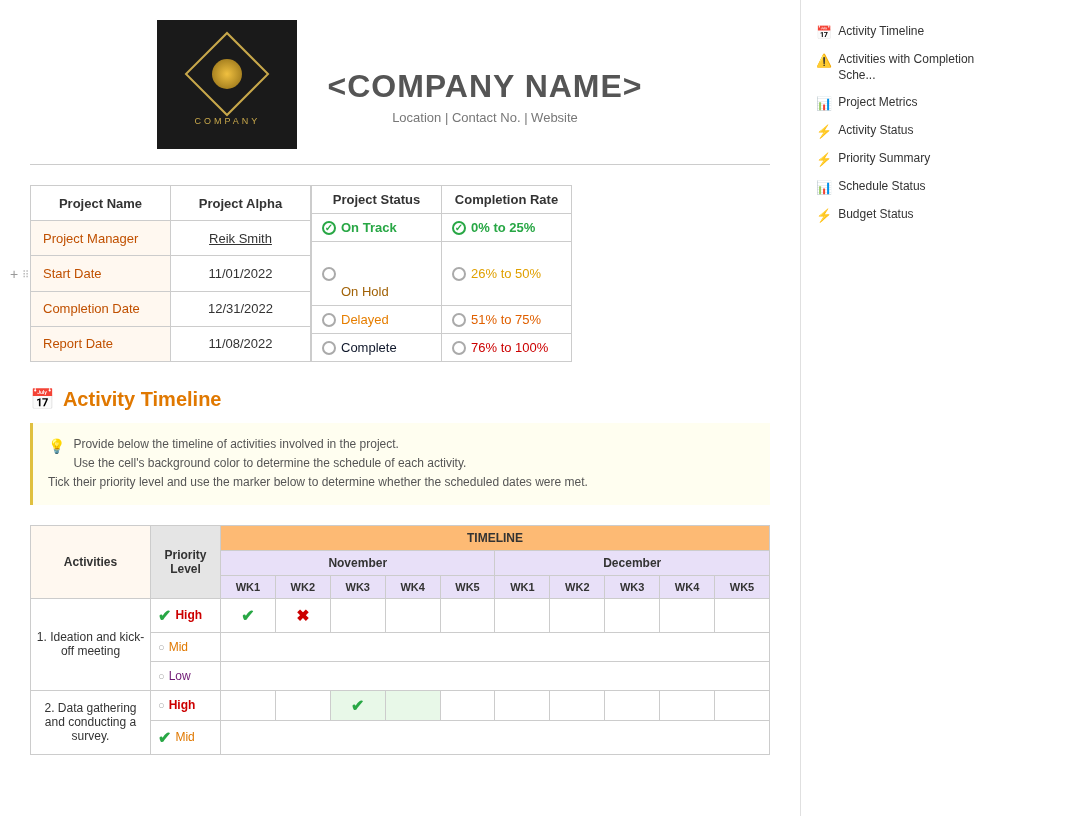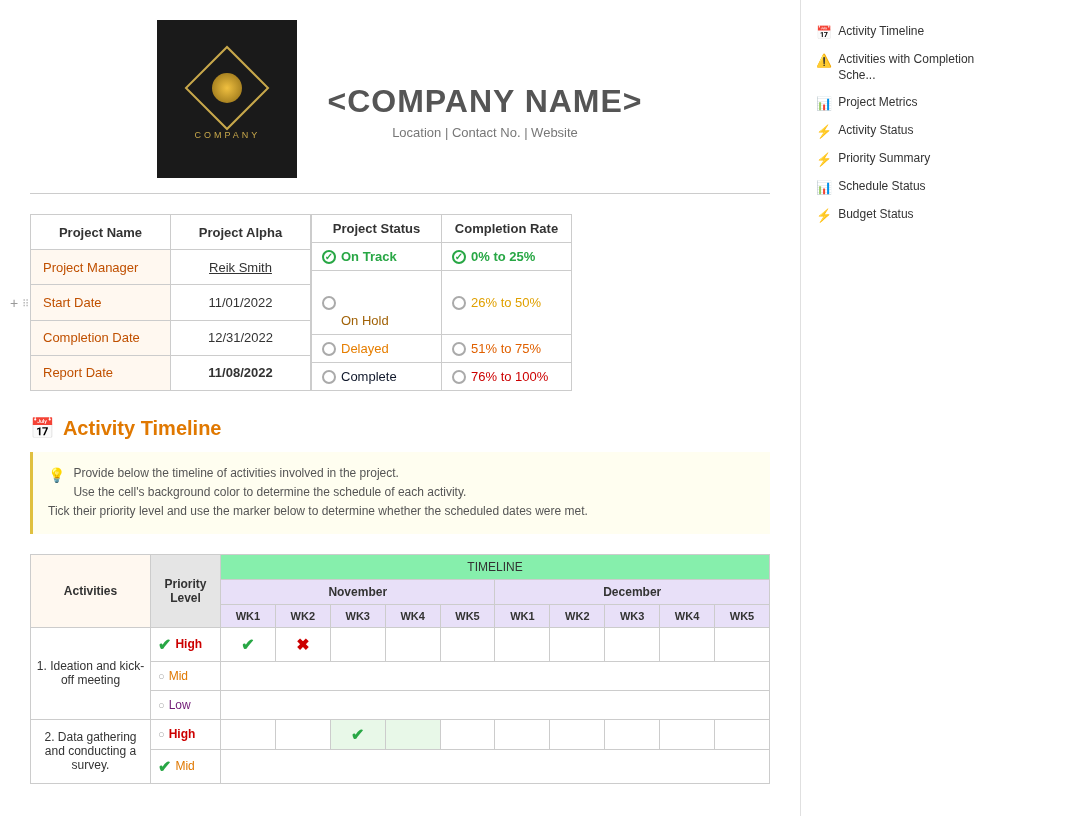--- a/index.html
+++ b/index.html
@@ -31,21 +31,21 @@
       display: flex;
       align-items: center;
       justify-content: center;
       padding-bottom: 15px;
       border-bottom: 1px solid #ccc;
       margin-bottom: 20px;
       gap: 30px;
     }
     .logo-box {
       width: 140px;
-      height: 158px;
+      height: 129px;
       background: #1a1a1a;
       display: flex;
       flex-direction: column;
       align-items: center;
       justify-content: center;
       color: #c8a84b;
       font-size: 10px;
       letter-spacing: 2px;
     }
     .logo-diamond {
@@ -230,22 +230,22 @@
       text-align: center;
       font-weight: bold;
       width: 120px;
     }
     .timeline-table .priority-col {
       background: #e5e5e5;
       font-weight: bold;
       width: 70px;
     }
     .timeline-table .timeline-header {
-      background: #86efac;
-      font-weight: normal;
+      background: #fdba74;
+      font-weight: bold;
     }
     .timeline-table .month-header {
       background: #e8e0f8;
     }
     .timeline-table .wk-header {
       background: #e8e0f8;
       font-size: 11px;
     }
     .priority-opt {
       display: flex;
@@ -333,21 +333,21 @@
         <tr>
           <td>Start Date</td>
           <td style="text-align:center;">11/01/2022</td>
         </tr>
         <tr>
           <td>Completion Date</td>
           <td style="text-align:center;">12/31/2022</td>
         </tr>
         <tr>
           <td>Report Date</td>
-          <td style="font-weight:bold;">11/08/2022</td>
+          <td style="">11/08/2022</td>
         </tr>
       </tbody>
         </table>
 
       <table class="status-table">
         <tbody>
             <tr class="header-row">
           <td style="min-width:130px;">Project Status</td>
           <td style="min-width:130px;">Completion Rate</td>
         </tr>

